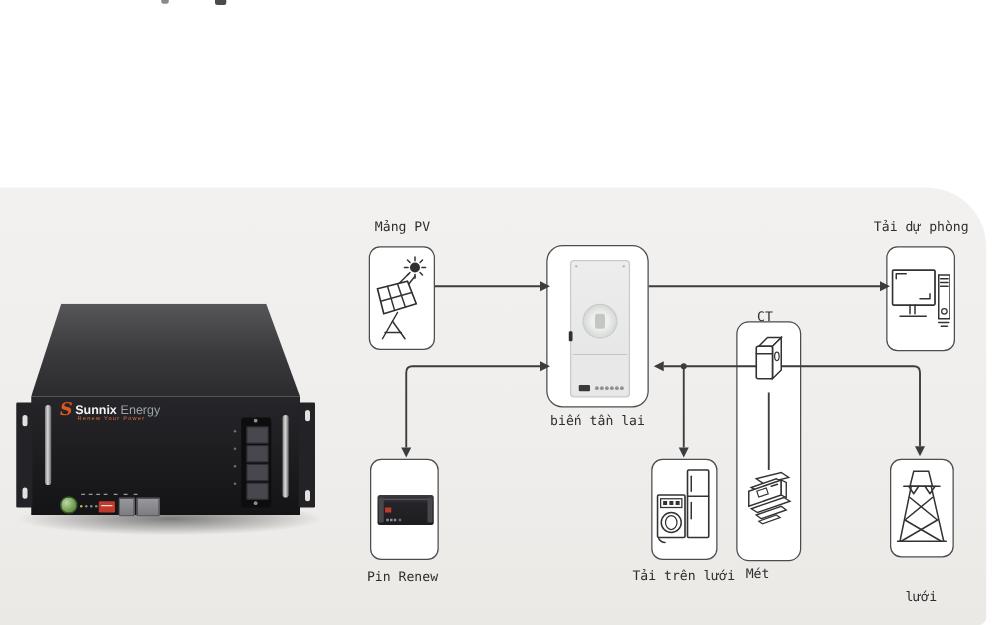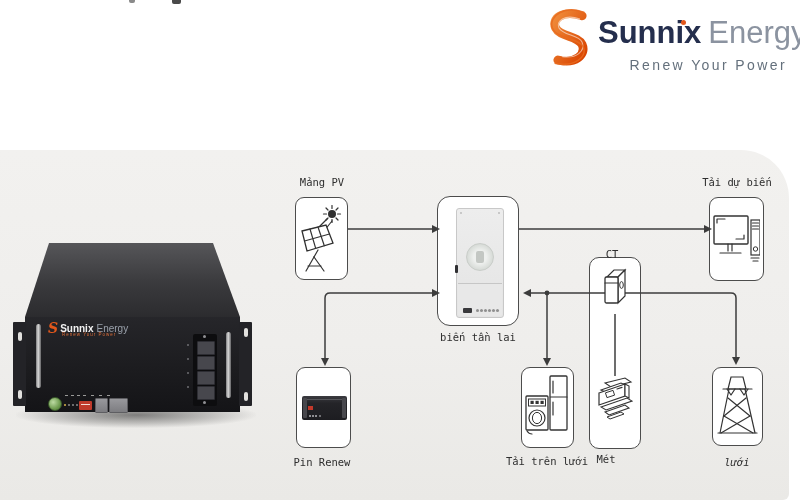--- a/index.html
+++ b/index.html
@@ -83,38 +83,20 @@
 </style>
 </head>
 <body>
 
 <div class="stage">
 
   <div class="gray-panel"></div>
   <div class="speck" style="left:129px;top:0;width:6px;height:3px;background:#8a8a8a;"></div>
   <div class="speck" style="left:172px;top:0;width:9px;height:4px;"></div>
 
-  <div class="logo">
-    <svg class="s-mark" width="50" height="64" viewBox="0 0 44 58">
-      <defs>
-        <linearGradient id="sg" x1="0" y1="0" x2="1" y2="1">
-          <stop offset="0" stop-color="#f08c3a"></stop>
-            <stop offset="1" stop-color="#d94300"></stop>
-        </linearGradient>
-      </defs>
-      <path d="M33,8 C15,2 5,11 9,19 C13,27 29,26 33,34 C37,43 27,52 11,48" fill="none" stroke="url(#sg)" stroke-width="8" stroke-linecap="round"></path>
-      <path d="M31,11 C17,6 9,13 12,19 C16,26 30,25 33,32 C36,40 28,47 15,45" fill="none" stroke="#ffffff" stroke-width="1" opacity="0.55"></path>
-      <path d="M35,5 C18,-2 2,8 6,19 C10,29 30,28 34,36 C38,45 26,55 8,51" fill="none" stroke="#e86a1f" stroke-width="1.4" opacity="0.85"></path>
-    </svg>
-    <div class="brand-line">
-      <span class="brand">Sunnix</span><span class="brand-suffix">Energy</span>
-    </div>
-    <div class="i-dot"></div>
-    <div class="tagline">Renew Your Power</div>
-  </div>
 
   <div class="battery">
     <div class="b-shadow"></div>
     <div class="b-top"></div>
     <div class="b-front"></div>
     <div class="b-ear" style="left:3px;"></div>
     <div class="b-ear" style="left:229px;"></div>
     <div class="b-hole" style="left:8px;top:92px;"></div>
     <div class="b-hole" style="left:8px;top:150px;"></div>
     <div class="b-hole" style="left:234px;top:88px;"></div>
@@ -277,21 +259,21 @@
     <polygon points="8,19 34,10 34,22 8,31" fill="#fff" stroke="#333" stroke-width="1.2"></polygon>
     <polygon points="34,10 38,12 38,24 34,22" fill="#fff" stroke="#333" stroke-width="1.1"></polygon>
     <rect x="15" y="17.5" width="8" height="5" transform="rotate(-18 19 20)" fill="none" stroke="#333" stroke-width="0.9"></rect>
     <line x1="26" y1="15" x2="31" y2="13.4"></line>
     <polygon points="10,33 36,24 41,27 15,36" fill="#fff" stroke="#333" stroke-width="1.1"></polygon>
     <polygon points="14,38 34,31 38,34 18,41" fill="#fff" stroke="#333" stroke-width="1.1"></polygon>
     <polygon points="16,43 30,38 33,40 19,45" fill="#fff" stroke="#333" stroke-width="1"></polygon>
   </svg>
 
   <div class="lbl" style="left:322px;top:176px;">Mảng PV</div>
-  <div class="lbl" style="left:737px;top:176px;">Tải dự biến</div>
+  <div class="lbl" style="left:737px;top:176px;">Tải dự phòng</div>
   <div class="lbl" style="left:612px;top:232px;margin-top:16px;">CT</div>
   <div class="lbl" style="left:478px;top:331px;">biến tần lai</div>
   <div class="lbl" style="left:322px;top:456px;">Pin Renew</div>
   <div class="lbl" style="left:547px;top:455px;">Tải trên lưới</div>
   <div class="lbl" style="left:606px;top:453px;">Mét</div>
-  <div class="lbl" style="left:737px;top:456px;font-style:italic;">lưới</div>
+  <div class="lbl" style="left:737px;top:472px;">lưới</div>
 
 </div>
 
 </body></html>

